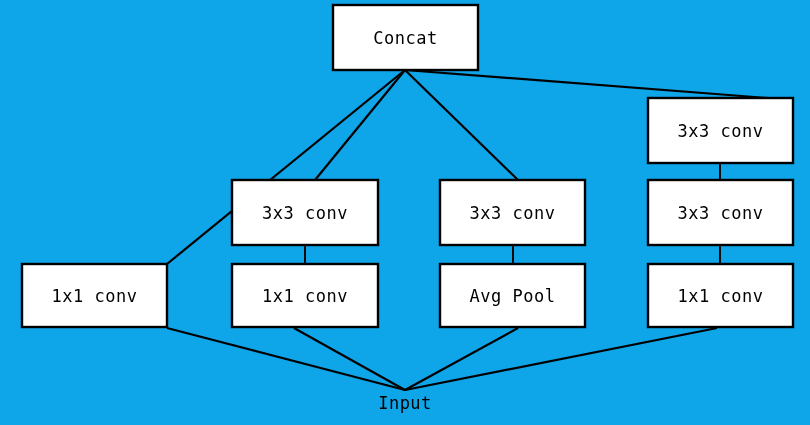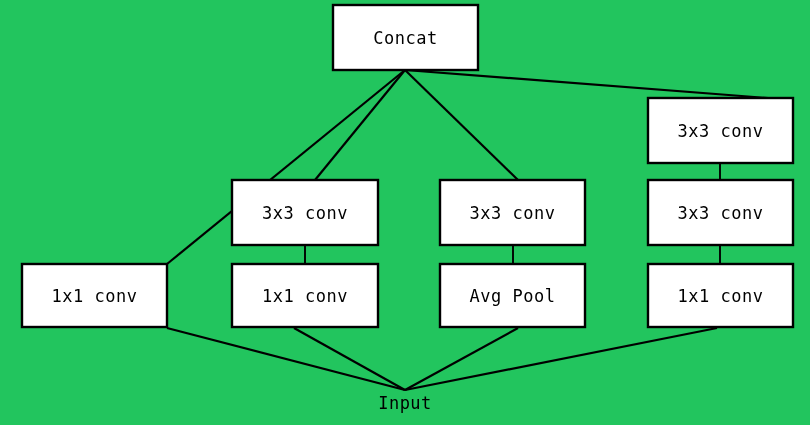--- a/index.html
+++ b/index.html
@@ -11,21 +11,21 @@
   body {
     width: 810px;
     height: 425px;
     font-family: "DejaVu Sans Mono", "Liberation Mono", monospace;
     overflow: hidden;
   }
   #diagram-root {
     position: relative;
     width: 810px;
     height: 425px;
-    background: #22c55e;
+    background: #0ea5e9;
   }
   svg#diagram-svg {
     position: absolute;
     top: 0;
     left: 0;
     width: 810px;
     height: 425px;
     display: block;
   }
   .node-rect {

